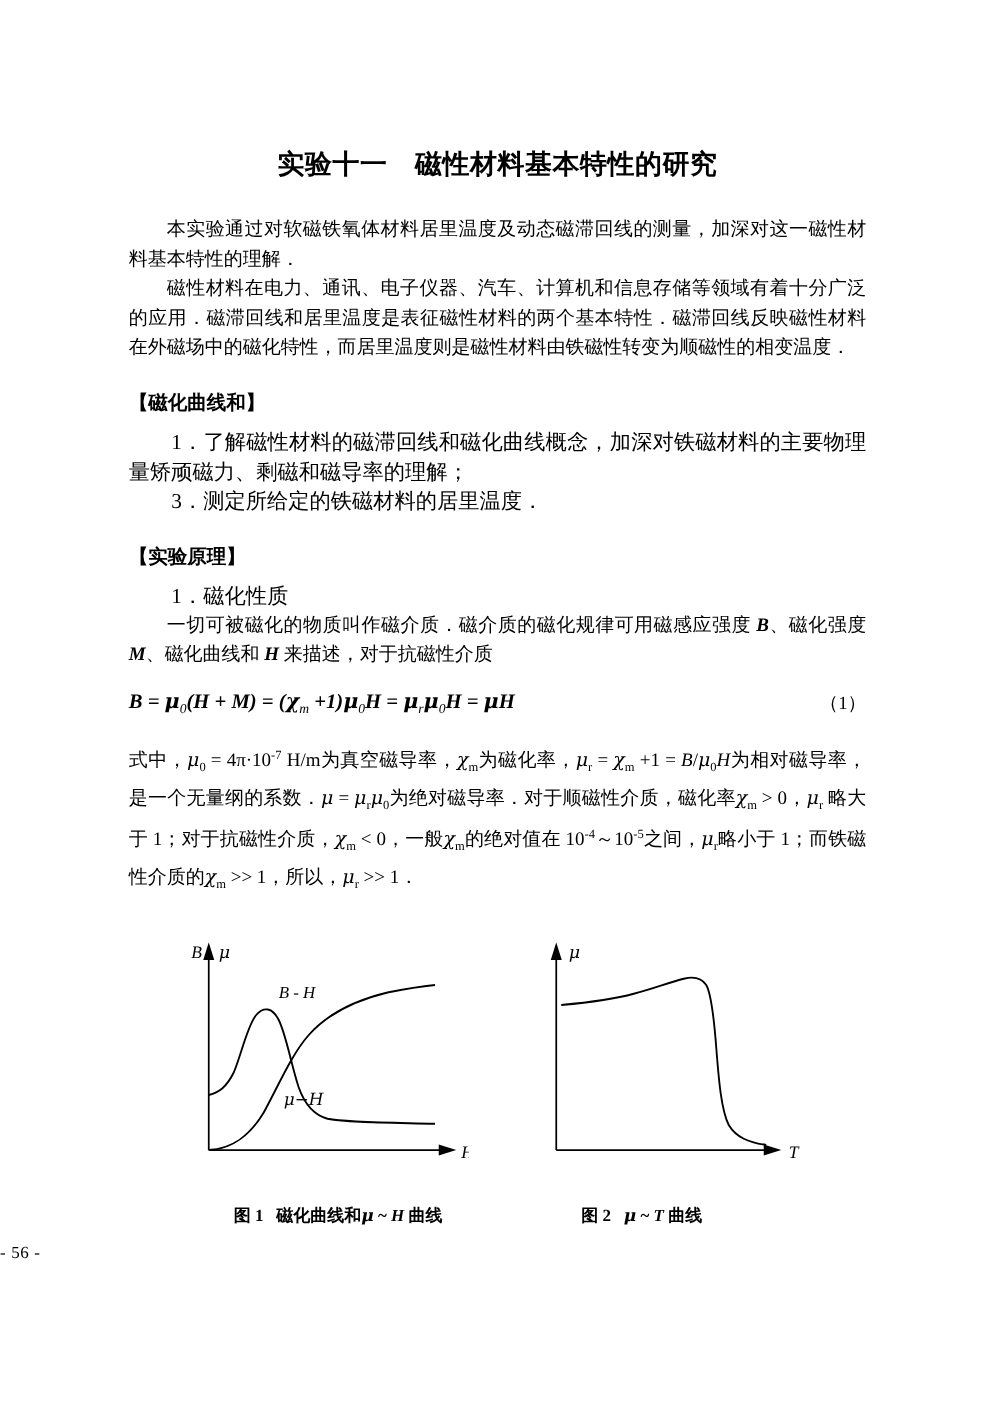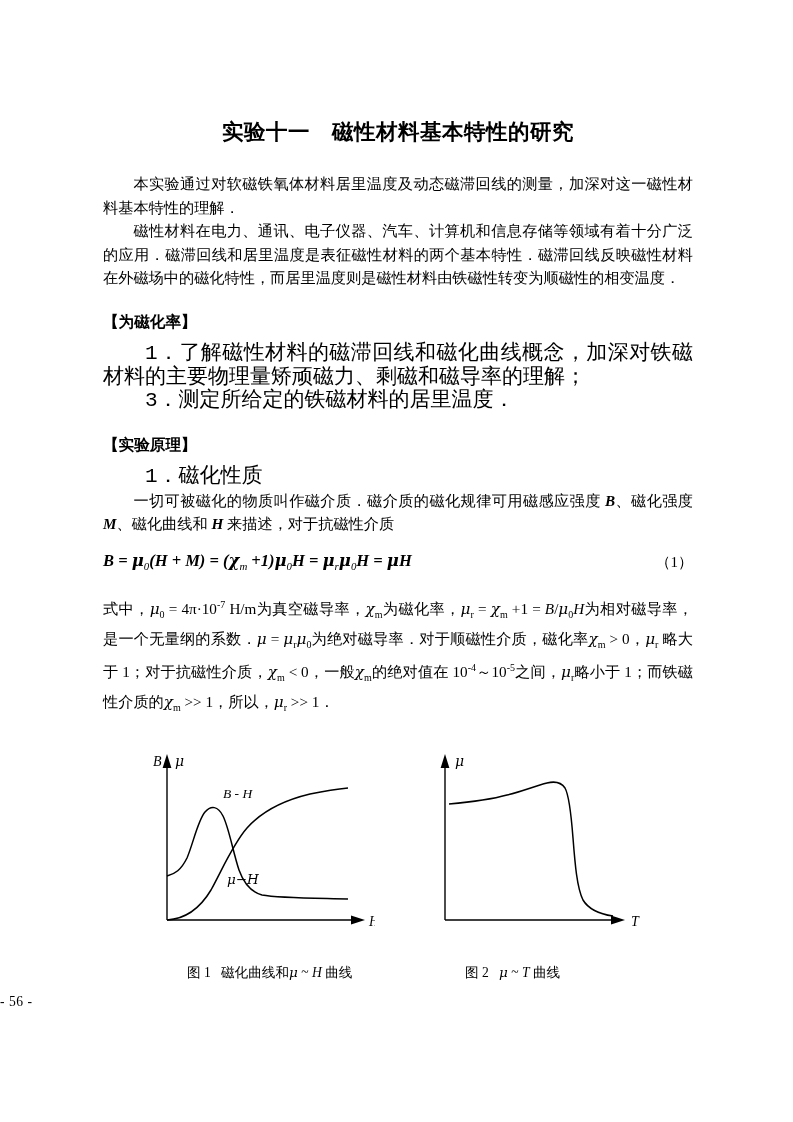--- a/index.html
+++ b/index.html
@@ -53,25 +53,24 @@
   .section-head {
     font-family: "DejaVu Sans", "Liberation Sans", sans-serif;
     font-weight: bold;
     font-size: 15.6px;
     margin: 22px 0 10px 0;
     line-height: 1.3;
   }
 
   p.item {
     margin: 0;
-    font-size: 21px;
+    font-size: 17px;
     line-height: 23.6px;
     text-align: justify;
     text-indent: 2em;
-    font-family: Liberation Mono, monospace;
   }
 
   
   .formula-row {
     position: relative;
     margin: 15px 0 14px 0;
     height: 28px;
   }
   .formula {
     text-align: left;
@@ -108,20 +107,21 @@
   .fig2 { left: 320px; }
   .captions {
     position: relative;
     height: 26px;
     margin-top: 4px;
     font-size: 13.6px;
   }
   .cap {
     position: absolute;
     white-space: nowrap;
+    font-weight: bold;
   }
   .cap1 { left: 84px; }
   .cap2 { left: 362px; }
 
   .pagenum {
     position: absolute;
     left: 0;
     right: 0;
     top: 994px;
     font-size: 13.6px;
@@ -132,21 +132,21 @@
 <body>
 
 <div class="page">
   <div class="content">
 
     <h1 class="doc-title">实验十一　磁性材料基本特性的研究</h1>
 
     <p class="body">本实验通过对软磁铁氧体材料居里温度及动态磁滞回线的测量，加深对这一磁性材料基本特性的理解．</p>
     <p class="body">磁性材料在电力、通讯、电子仪器、汽车、计算机和信息存储等领域有着十分广泛的应用．磁滞回线和居里温度是表征磁性材料的两个基本特性．磁滞回线反映磁性材料在外磁场中的磁化特性，而居里温度则是磁性材料由铁磁性转变为顺磁性的相变温度．</p>
 
-    <div class="section-head">【为磁化率】</div>
+    <div class="section-head">【磁化曲线和】</div>
     <p class="item">1．了解磁性材料的磁滞回线和磁化曲线概念，加深对铁磁材料的主要物理量矫顽磁力、剩磁和磁导率的理解；</p>
     <p class="item">3．测定所给定的铁磁材料的居里温度．</p>
 
     <div class="section-head">【实验原理】</div>
     <p class="item">1．磁化性质</p>
 
     <p class="body"><span>一切可被磁化的物质叫作磁介质．磁介质的磁化规律可用磁感应强度 </span><b class="mi">B</b><span>、磁化强度 </span><b class="mi">M</b><span>、磁化曲线和 </span><b class="mi">H</b><span> 来描述，对于抗磁性介质</span></p>
 
     <div class="formula-row">
       <div class="formula"><span class="mb">B</span> = <span class="sym">μ</span><sub>0</sub>(<span class="mb">H</span> + <span class="mb">M</span>) = (<span class="sym">χ</span><sub><i>m</i></sub> +1)<span class="sym">μ</span><sub>0</sub><span class="mb">H</span> = <span class="sym">μ</span><sub><i>r</i></sub><span class="sym">μ</span><sub>0</sub><span class="mb">H</span> = <span class="sym">μ</span><span class="mb">H</span></div>

